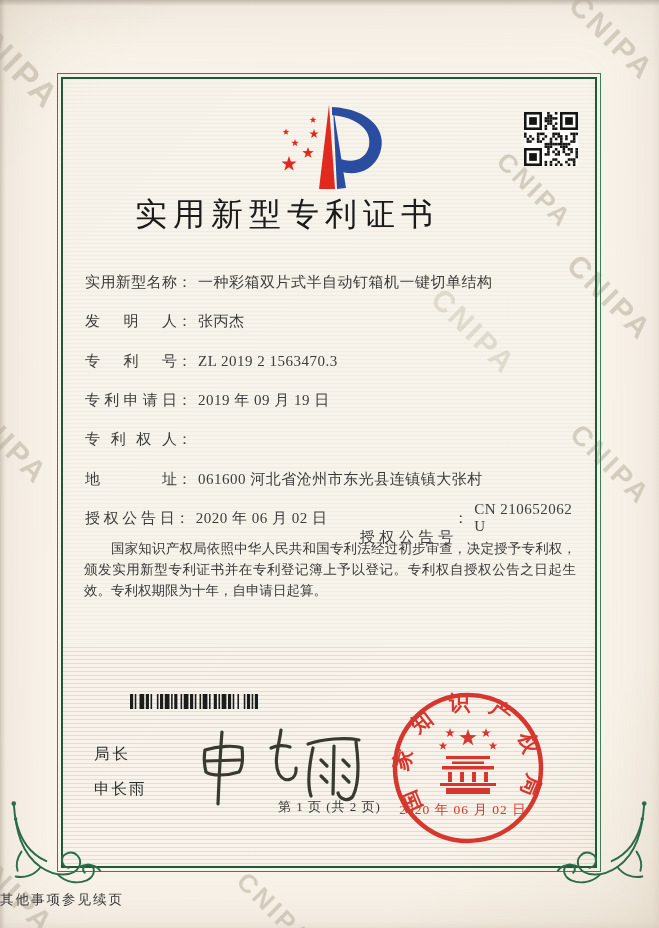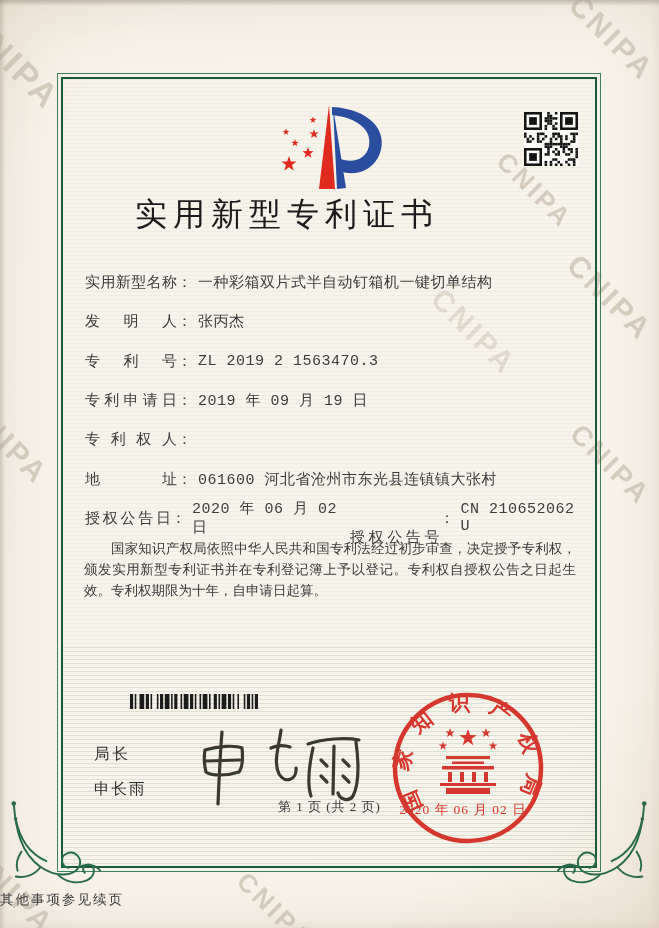--- a/index.html
+++ b/index.html
@@ -41,21 +41,21 @@
   .fl-br{left:554px;top:794px;transform:scaleX(-1);}
 
   .content{position:absolute;inset:0;z-index:5;color:#333;}
 
   .cert-no{position:absolute;left:84px;top:111px;font-size:14.5px;letter-spacing:2px;color:#3a3a3a;}
   .logo{position:absolute;left:272px;top:101px;width:120px;height:95px;}
   .qr{position:absolute;left:524px;top:112px;width:54px;height:54px;}
   .title{position:absolute;left:0;top:193px;width:574px;text-align:center;
     font-size:32px;font-weight:normal;letter-spacing:6px;color:#1b1b1b;}
 
-  .fields{position:absolute;left:85px;top:263px;width:500px;font-family:Liberation Mono, monospace;}
+  .fields{position:absolute;left:85px;top:263px;width:500px;}
   .frow{height:39.3px;display:flex;align-items:center;font-size:15px;color:#3c3c3c;}
   .flabel{display:inline-block;width:92px;text-align:justify;text-align-last:justify;}
   .fcolon{margin-right:6px;}
   .fvalue{letter-spacing:0.5px;}
   .grant-date-val{width:160px;letter-spacing:0.5px;}
   .flabel2{display:inline-block;width:96px;margin-left:8px;text-align:justify;text-align-last:justify;margin-top:38px;}
 
   .paras{position:absolute;left:84px;top:538px;width:492px;font-size:13.5px;
     line-height:21px;color:#3a3a3a;text-align:justify;}
   .paras p{margin:0;text-indent:2em;}

